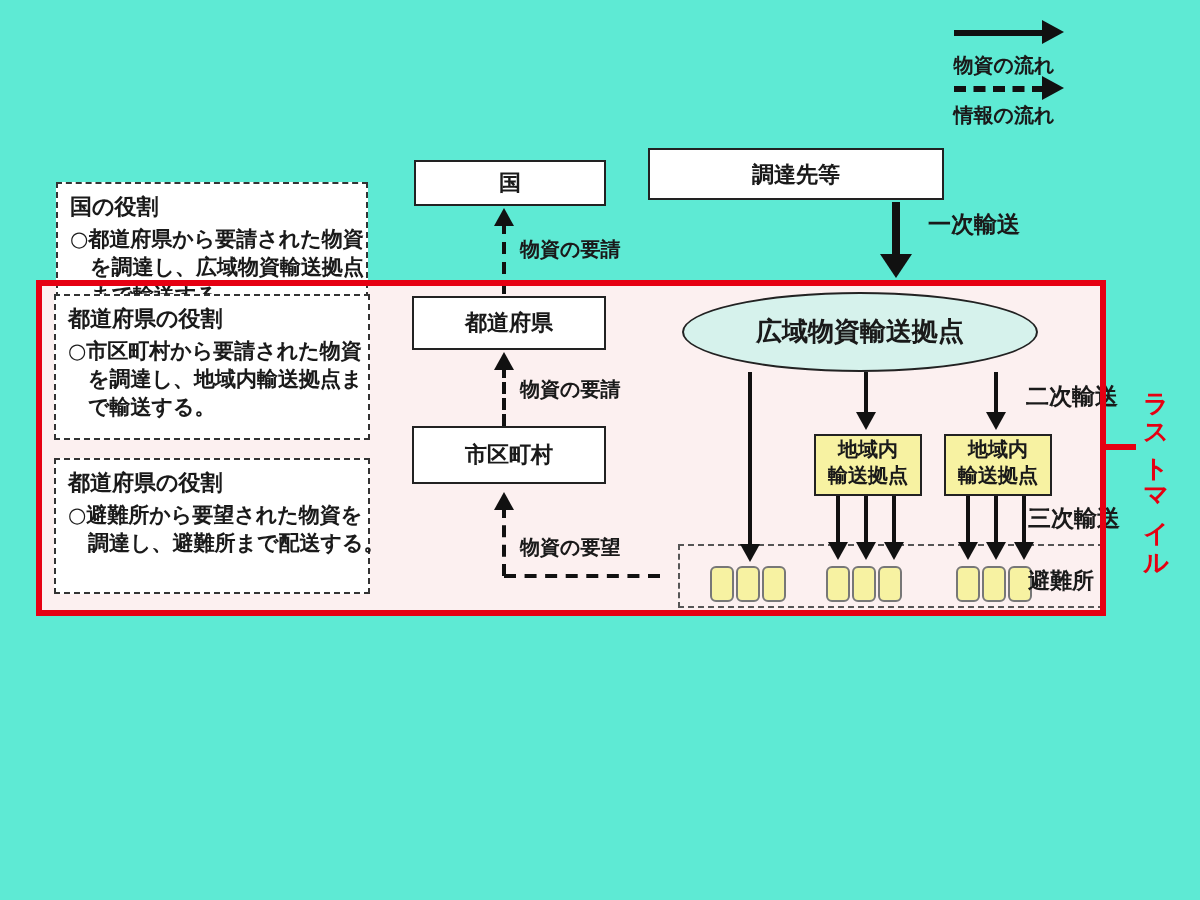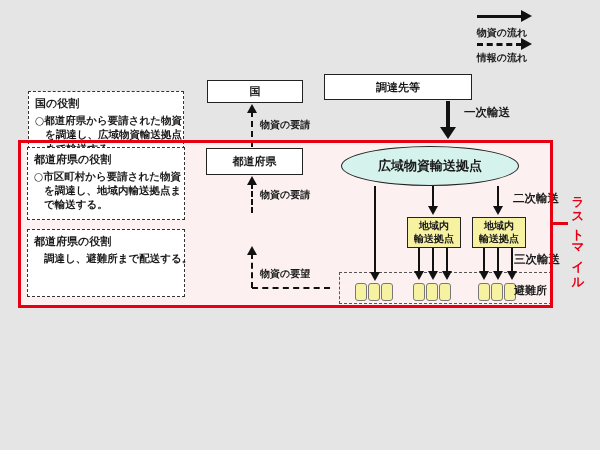--- a/index.html
+++ b/index.html
@@ -1,18 +1,18 @@
 <!DOCTYPE html>
 <html><head>
 <meta charset="utf-8">
 <style>
   html,body { margin:0; padding:0; background:#fff; }
   .canvas {
     position:relative; width:600px; height:450px; overflow:hidden;
-    background:#e5e5e5; color:#1a1a1a;
+    background:#5eead4; color:#1a1a1a;
     font-family:"DejaVu Sans", sans-serif;
   }
   .abs { position:absolute; }
 
   
   .red-fill   { left:18px; top:140px; width:535px; height:168px; background:#fcf0f0; z-index:0; }
   .red-border { left:18px; top:140px; width:535px; height:168px; border:3px solid #e60012;
                 box-sizing:border-box; z-index:30; pointer-events:none; }
 
   
@@ -84,25 +84,27 @@
     <div class="role-line cont">まで輸送する。</div>
   </div>
   <div class="abs role-box" style="left:27px;top:147px;width:158px;height:73px;">
     <div class="role-title">都道府県の役割</div>
     <div class="role-line">○市区町村から要請された物資</div>
     <div class="role-line cont">を調達し、地域内輸送拠点ま</div>
     <div class="role-line cont">で輸送する。</div>
   </div>
   <div class="abs role-box" style="left:27px;top:229px;width:158px;height:68px;">
     <div class="role-title">都道府県の役割</div>
+    <div class="role-line">○避難所から要望された物資を</div>
     <div class="role-line cont">調達し、避難所まで配送する。</div>
   </div>
 
   <div class="abs node" style="left:207px;top:80px;width:96px;height:23px;">国</div>
   <div class="abs node" style="left:206px;top:148px;width:97px;height:27px;">都道府県</div>
+  <div class="abs node" style="left:206px;top:213px;width:97px;height:29px;">市区町村</div>
 
   <div class="abs ah-up" style="left:247px;top:104px;"></div>
   <div class="abs dash-v" style="left:251px;top:111px;height:36px;"></div>
   <div class="abs flbl" style="left:260px;top:118px;">物資の要請</div>
 
   <div class="abs ah-up" style="left:247px;top:176px;"></div>
   <div class="abs dash-v" style="left:251px;top:183px;height:30px;"></div>
   <div class="abs flbl" style="left:260px;top:188px;">物資の要請</div>
 
   <div class="abs ah-up" style="left:247px;top:246px;"></div>

